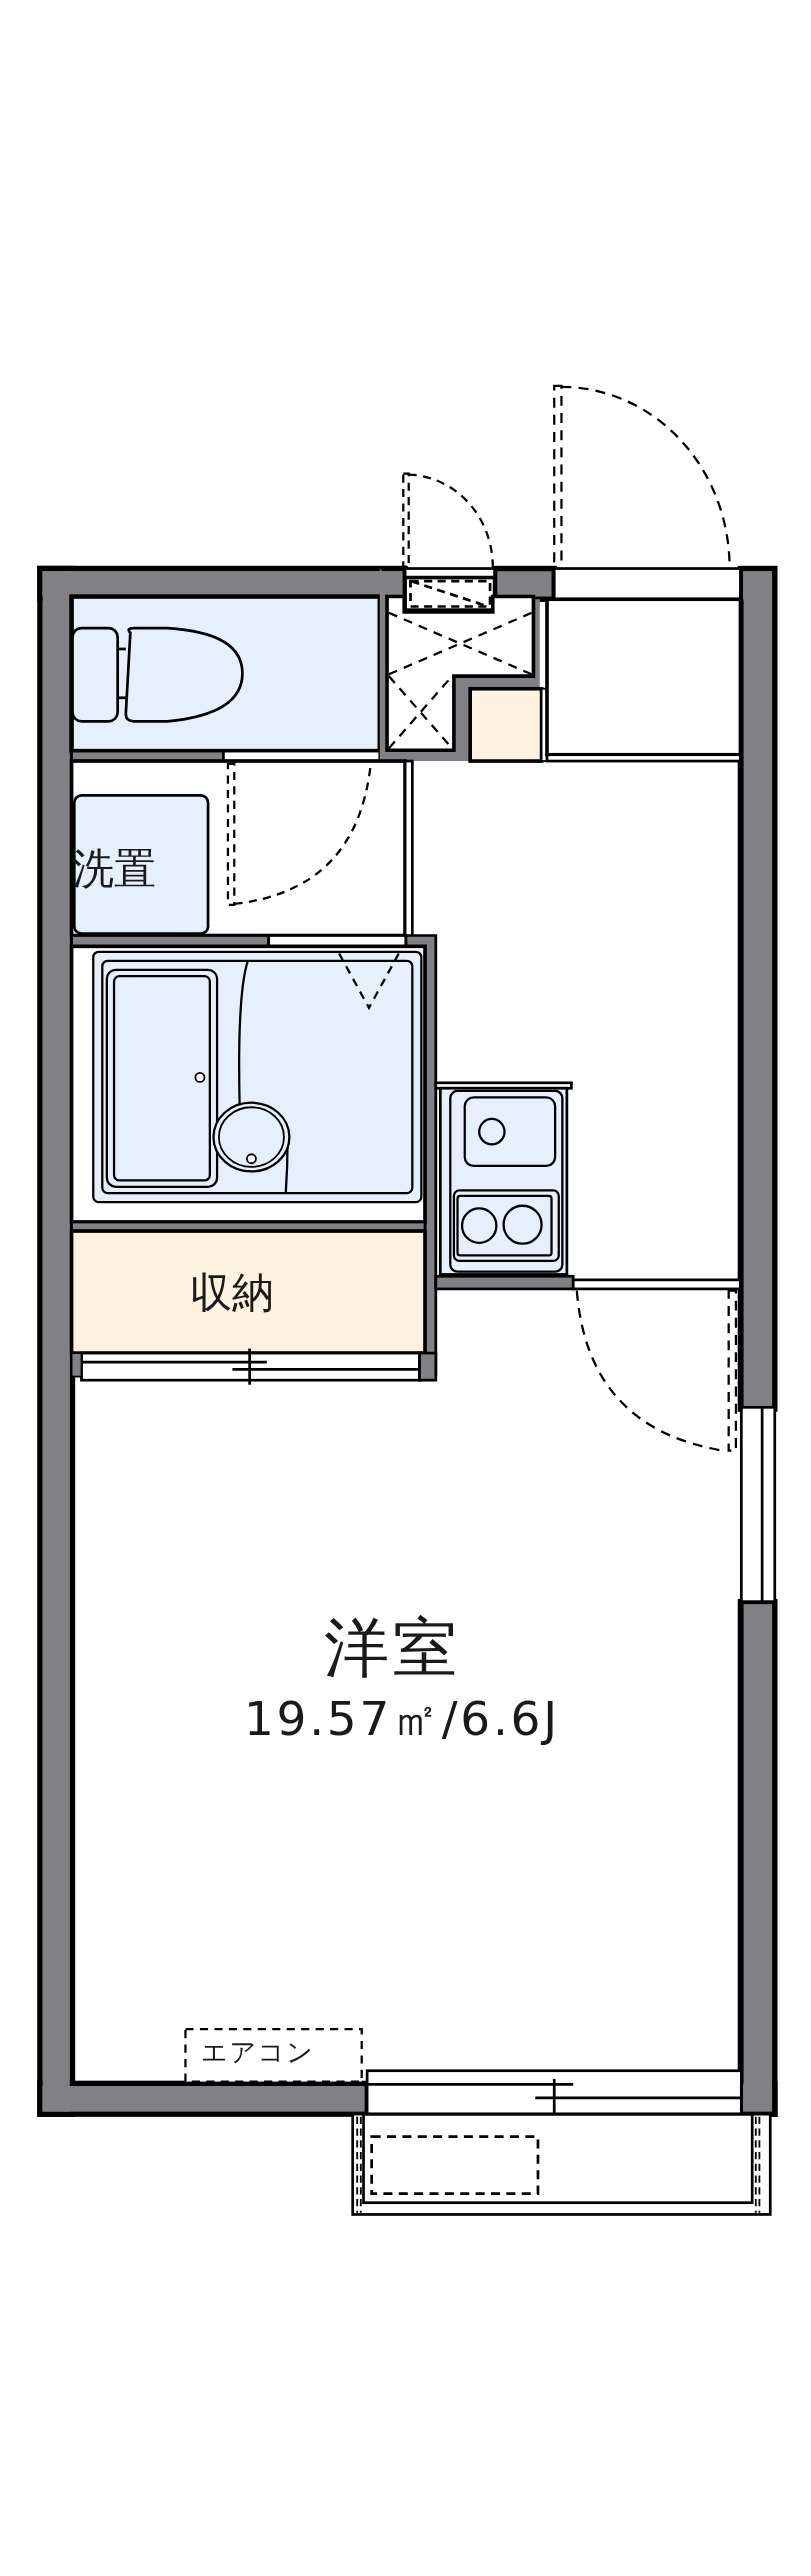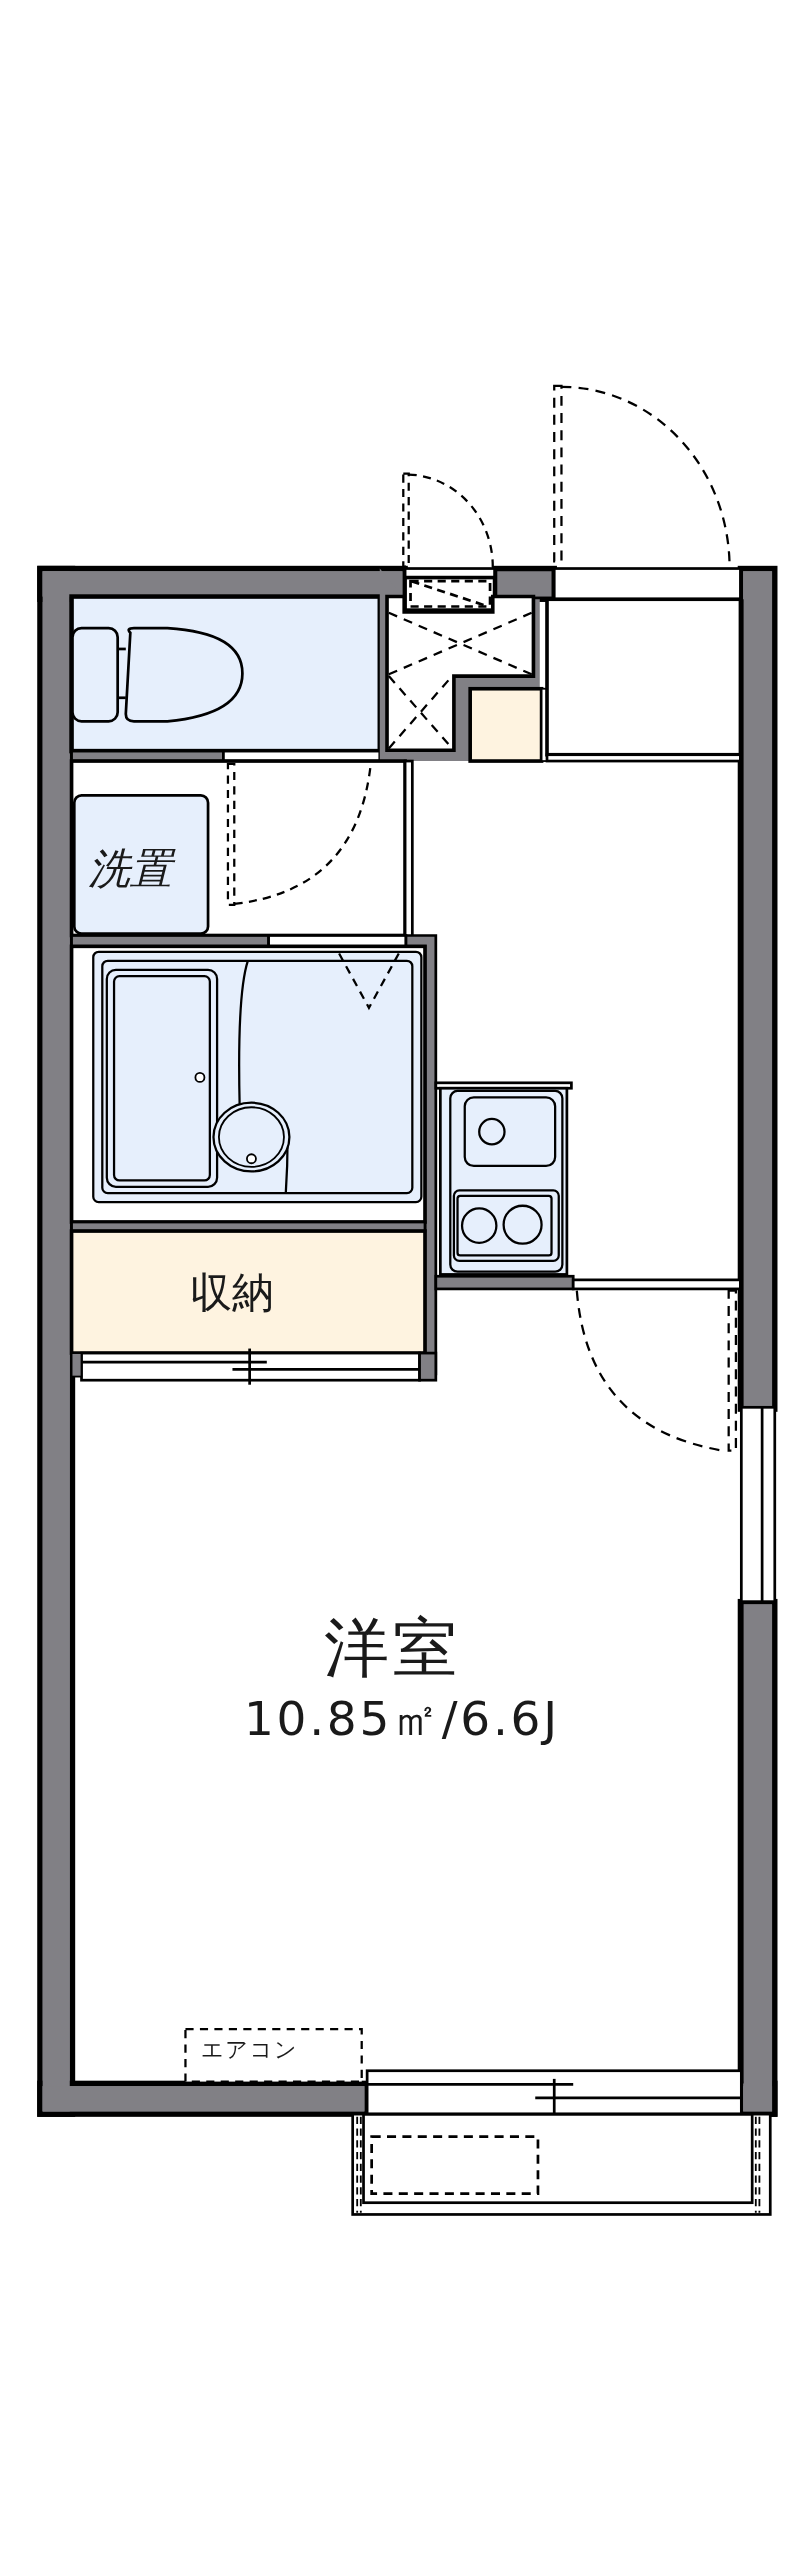--- a/index.html
+++ b/index.html
@@ -2,21 +2,21 @@
 <html style="font-size:14.5px"><head>
 <meta charset="utf-8">
 <style>
   html,body{margin:0;padding:0;background:#ffffff;}
   body{width:812px;height:2576px;position:relative;overflow:hidden;font-family:"DejaVu Sans","Liberation Sans",sans-serif;}
   #plan{position:absolute;left:0;top:0;}
   .label{position:absolute;color:#1a1a1a;white-space:nowrap;font-family:"DejaVu Sans","Liberation Sans",sans-serif;}
   .room-title{font-size:65px;letter-spacing:3.6px;}
   .room-area{font-size:47px;letter-spacing:2.7px;}
   .small-label{font-size:42px;}
-  .ac-label{font-size:22px;letter-spacing:1.8px;}
+  .ac-label{font-size:26px;letter-spacing:1.8px;}
 </style>
 </head>
 <body>
 
 <svg id="plan" width="812" height="2576" viewBox="0 0 898 2850" xmlns="http://www.w3.org/2000/svg">
 
   <g fill="#818085" stroke="#000" stroke-width="6">
 
     <rect x="44" y="629" width="36" height="1710"></rect>
 
@@ -194,18 +194,18 @@
       <line x1="399" y1="2342" x2="399" y2="2448"></line>
       <line x1="836" y1="2342" x2="836" y2="2448"></line>
       <line x1="840" y1="2342" x2="840" y2="2448"></line>
     </g>
     <rect x="411" y="2364" width="184" height="63" fill="none" stroke="#000" stroke-width="3" stroke-dasharray="10,7"></rect>
   </g>
 
   <rect x="205" y="2245" width="195" height="58" fill="#fff" stroke="#000" stroke-width="2.5" stroke-dasharray="9,7"></rect>
 </svg>
 
-<div class="label small-label" style="left:88px;top:841px;font-style:italic;">洗置</div>
+<div class="label small-label" style="left:72px;top:841px;">洗置</div>
 <div class="label small-label" style="left:190px;top:1265px;">収納</div>
 <div class="label room-title" style="left:324px;top:1604px;">洋室</div>
-<div class="label room-area" style="left:244px;top:1688px;">10.85㎡/6.6J</div>
+<div class="label room-area" style="left:244px;top:1688px;">19.57㎡/6.6J</div>
 <div class="label ac-label" style="left:201px;top:2035px;">エアコン</div>
 
 
 </body></html>

